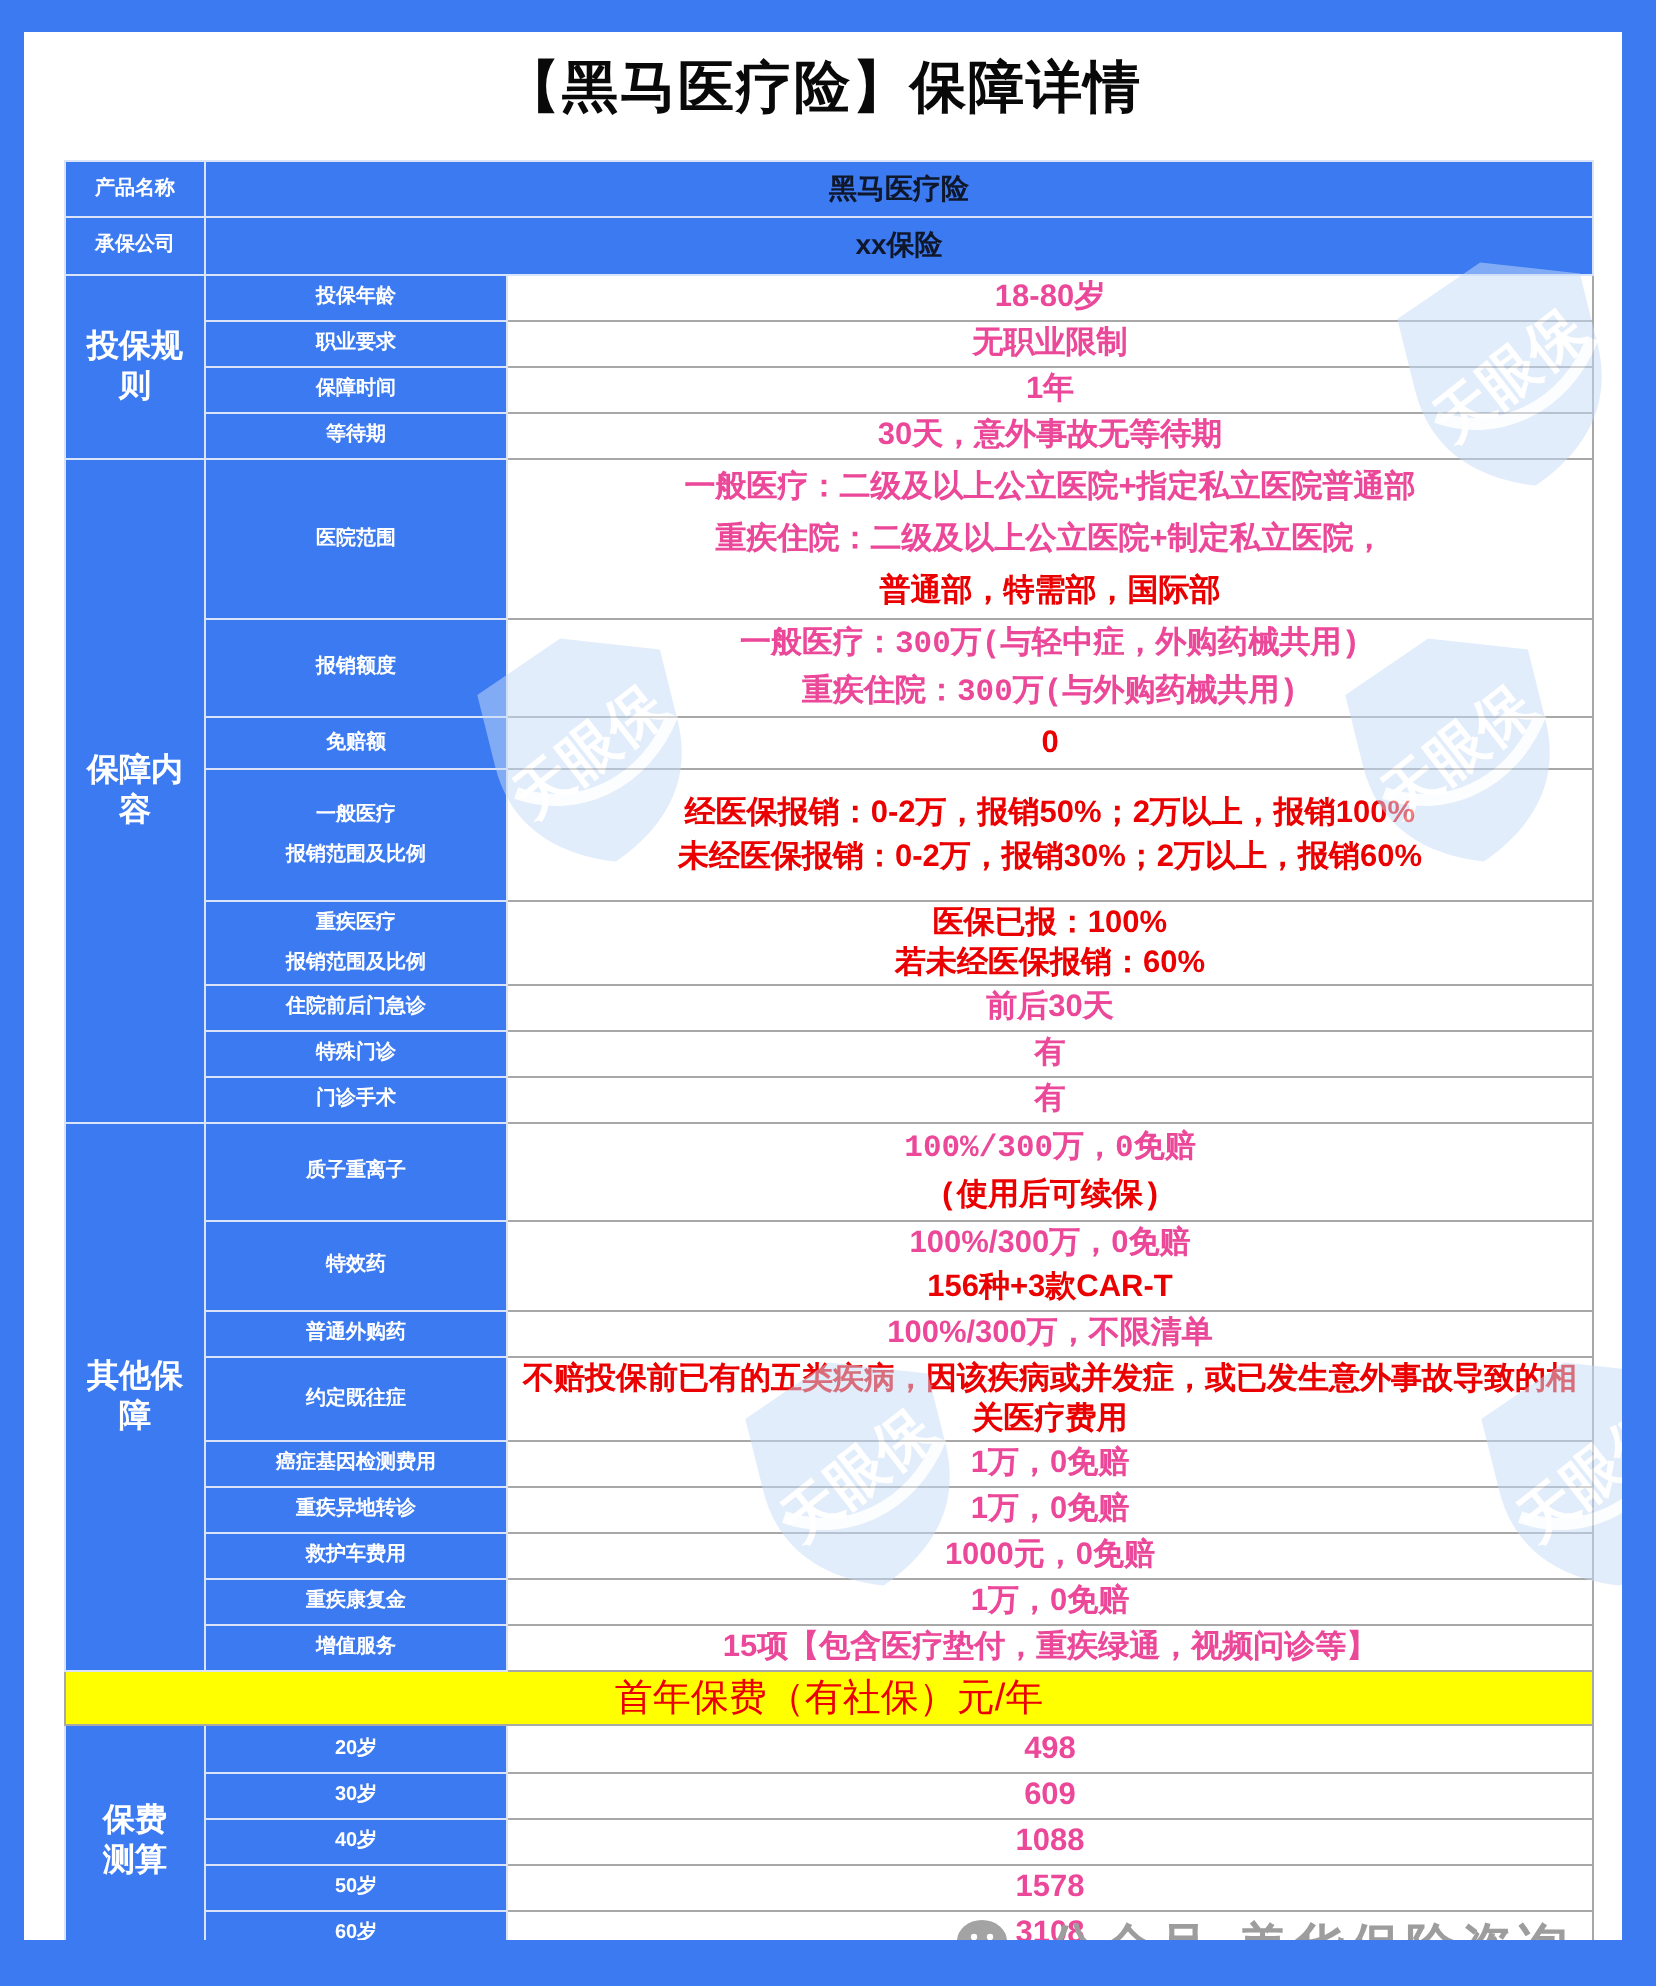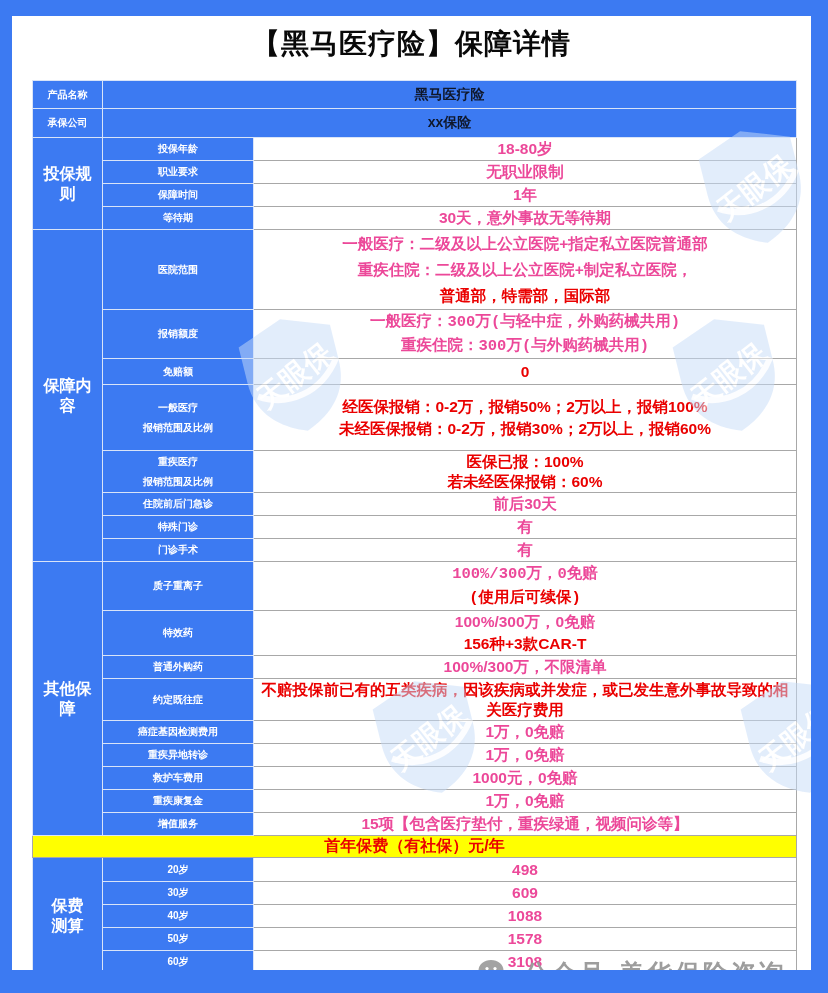--- a/index.html
+++ b/index.html
@@ -37,21 +37,21 @@
   td.g{font-size:16px;}
   td.vb{
     background:var(--blue);color:#0f172a;font-weight:700;font-size:14px;
     border:1px solid var(--grid-light);
   }
   td.v{
     background:#ffffff;color:#0d0d0d;font-weight:700;font-size:15.5px;
     border:1px solid var(--grid-dark);
   }
   td.y{
-    background:#ffff00;color:var(--red);font-weight:700;font-size:16px;
+    background:#ffff00;color:var(--red);font-weight:400;font-size:19px;
     border:1px solid var(--grid-dark);
   }
   td .ln{line-height:22px;}
   td.lh20 .ln{line-height:20px;}
   td.lh24 .ln{line-height:24px;font-family:Liberation Mono, monospace;}
   td.lh26 .ln{line-height:26px;}
   .ln[data-color="r"]{color:var(--red);}
   .ln[data-color="k"]{color:#ec4899;}
 
   

